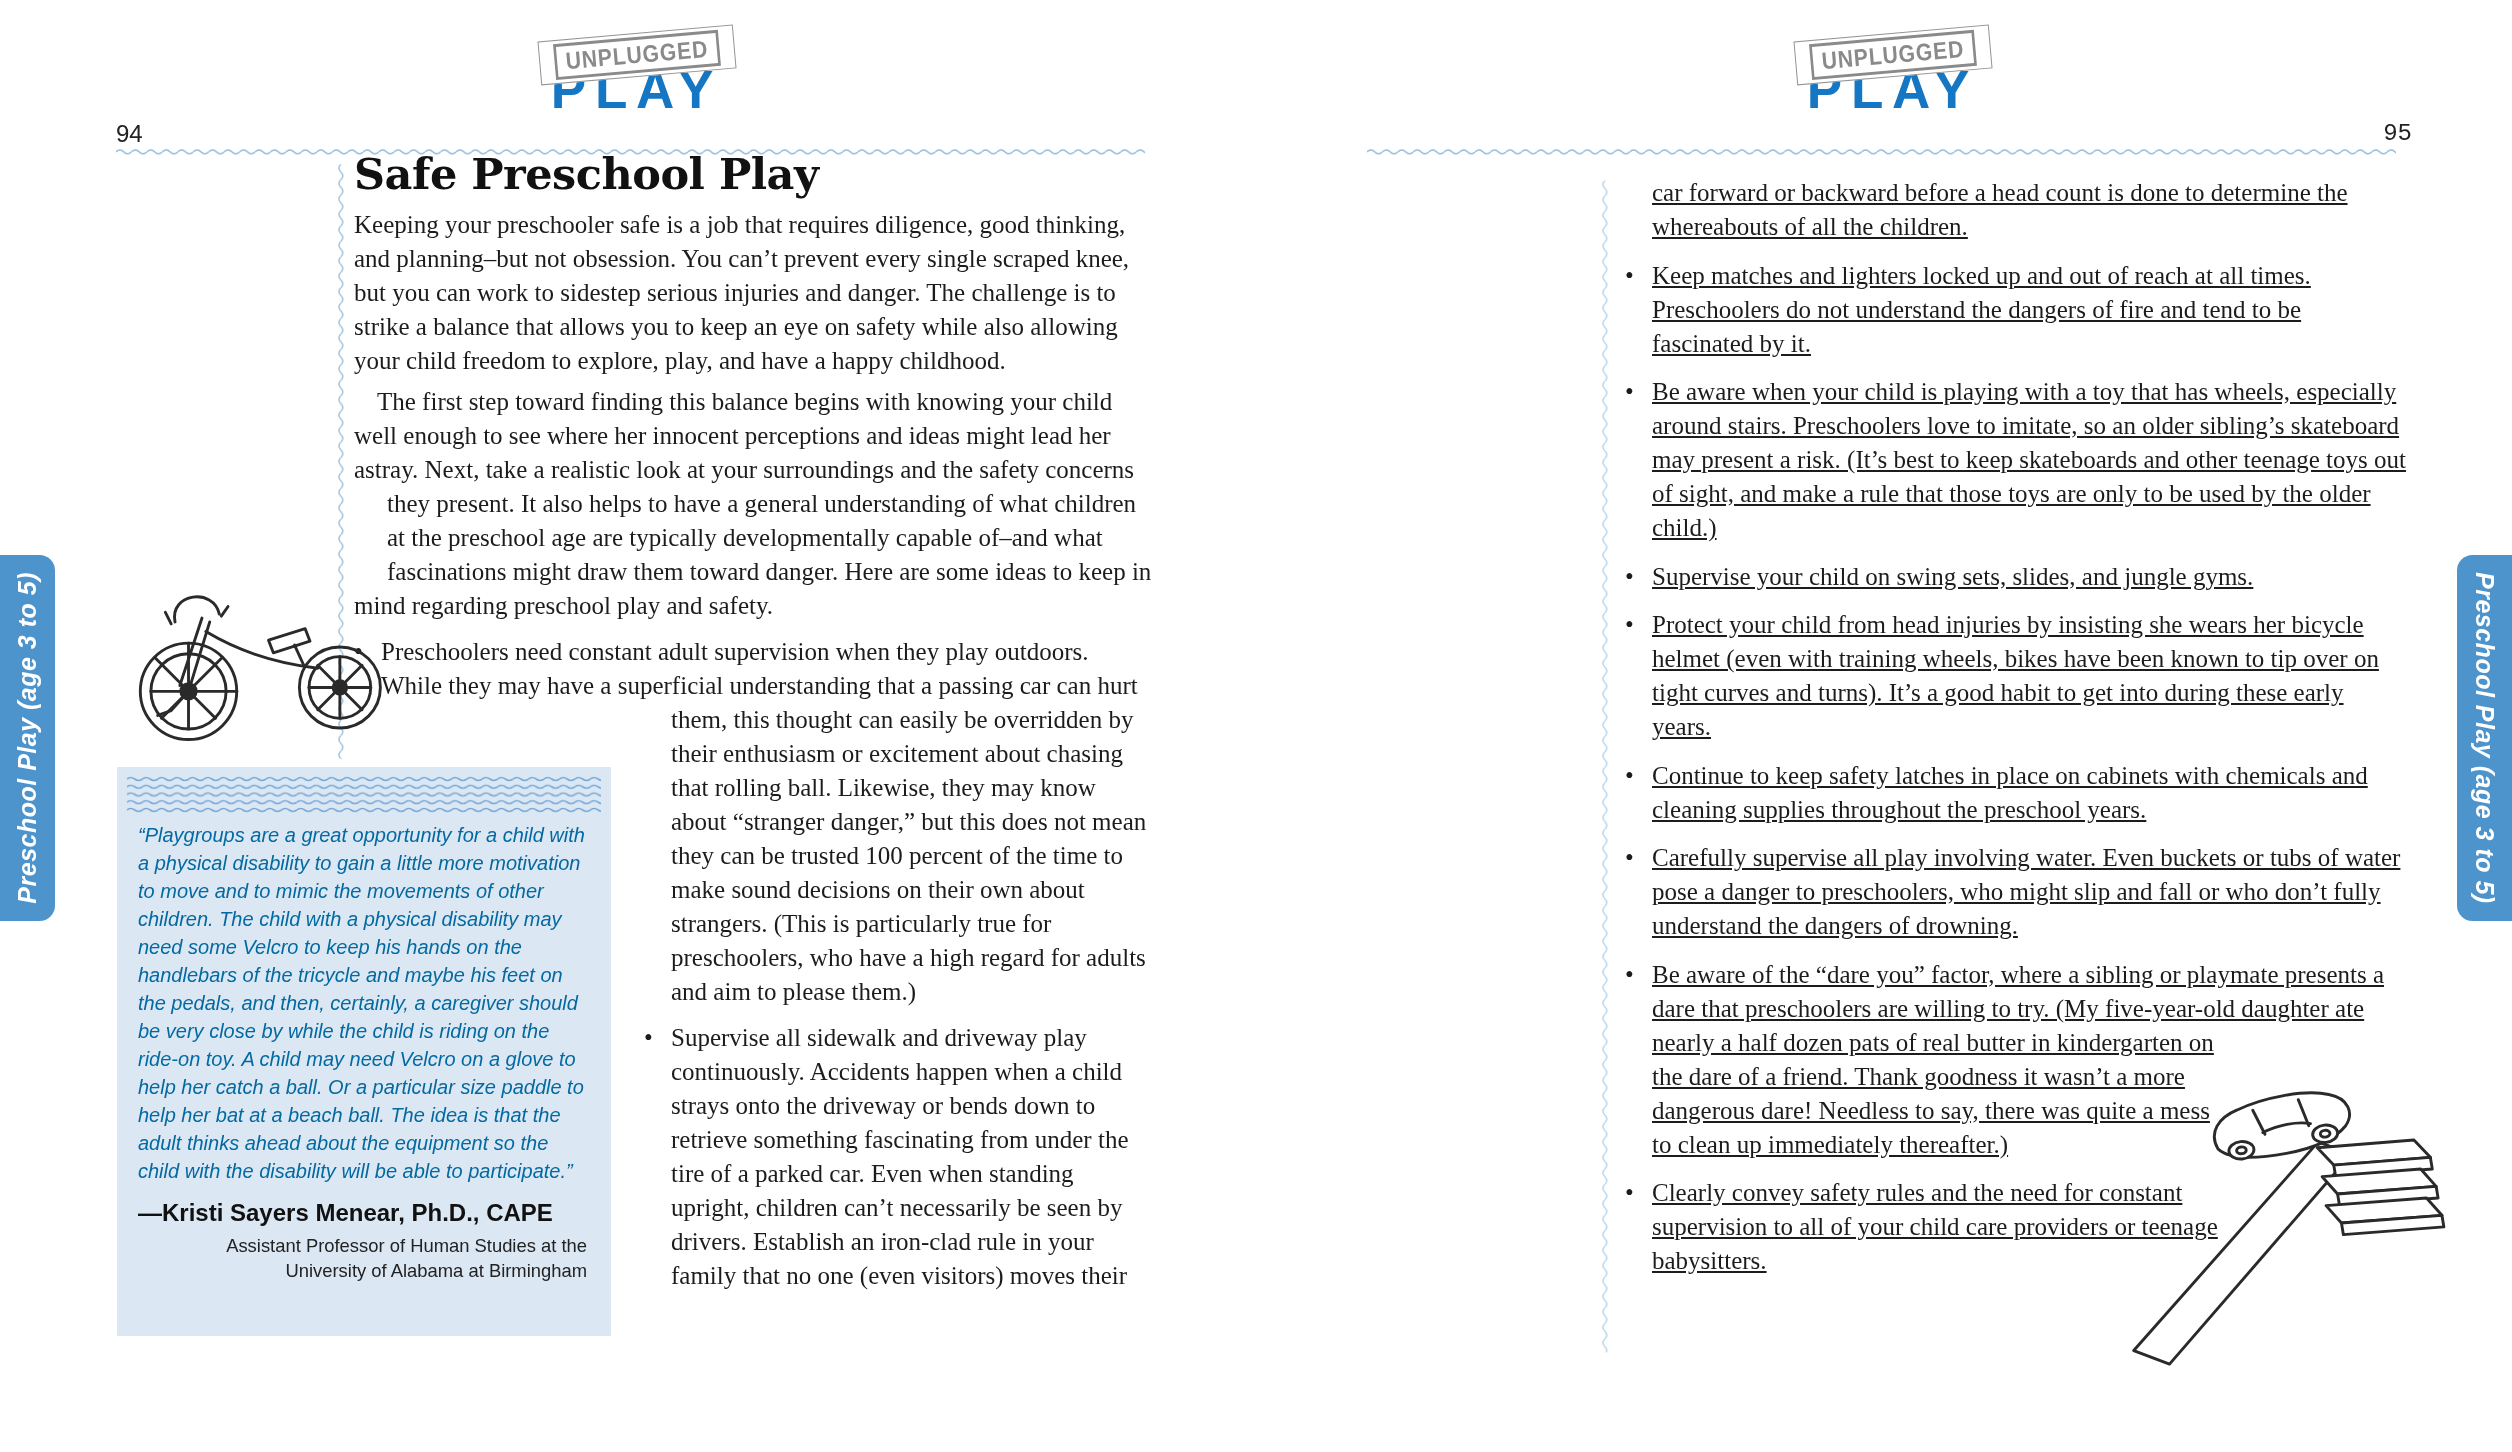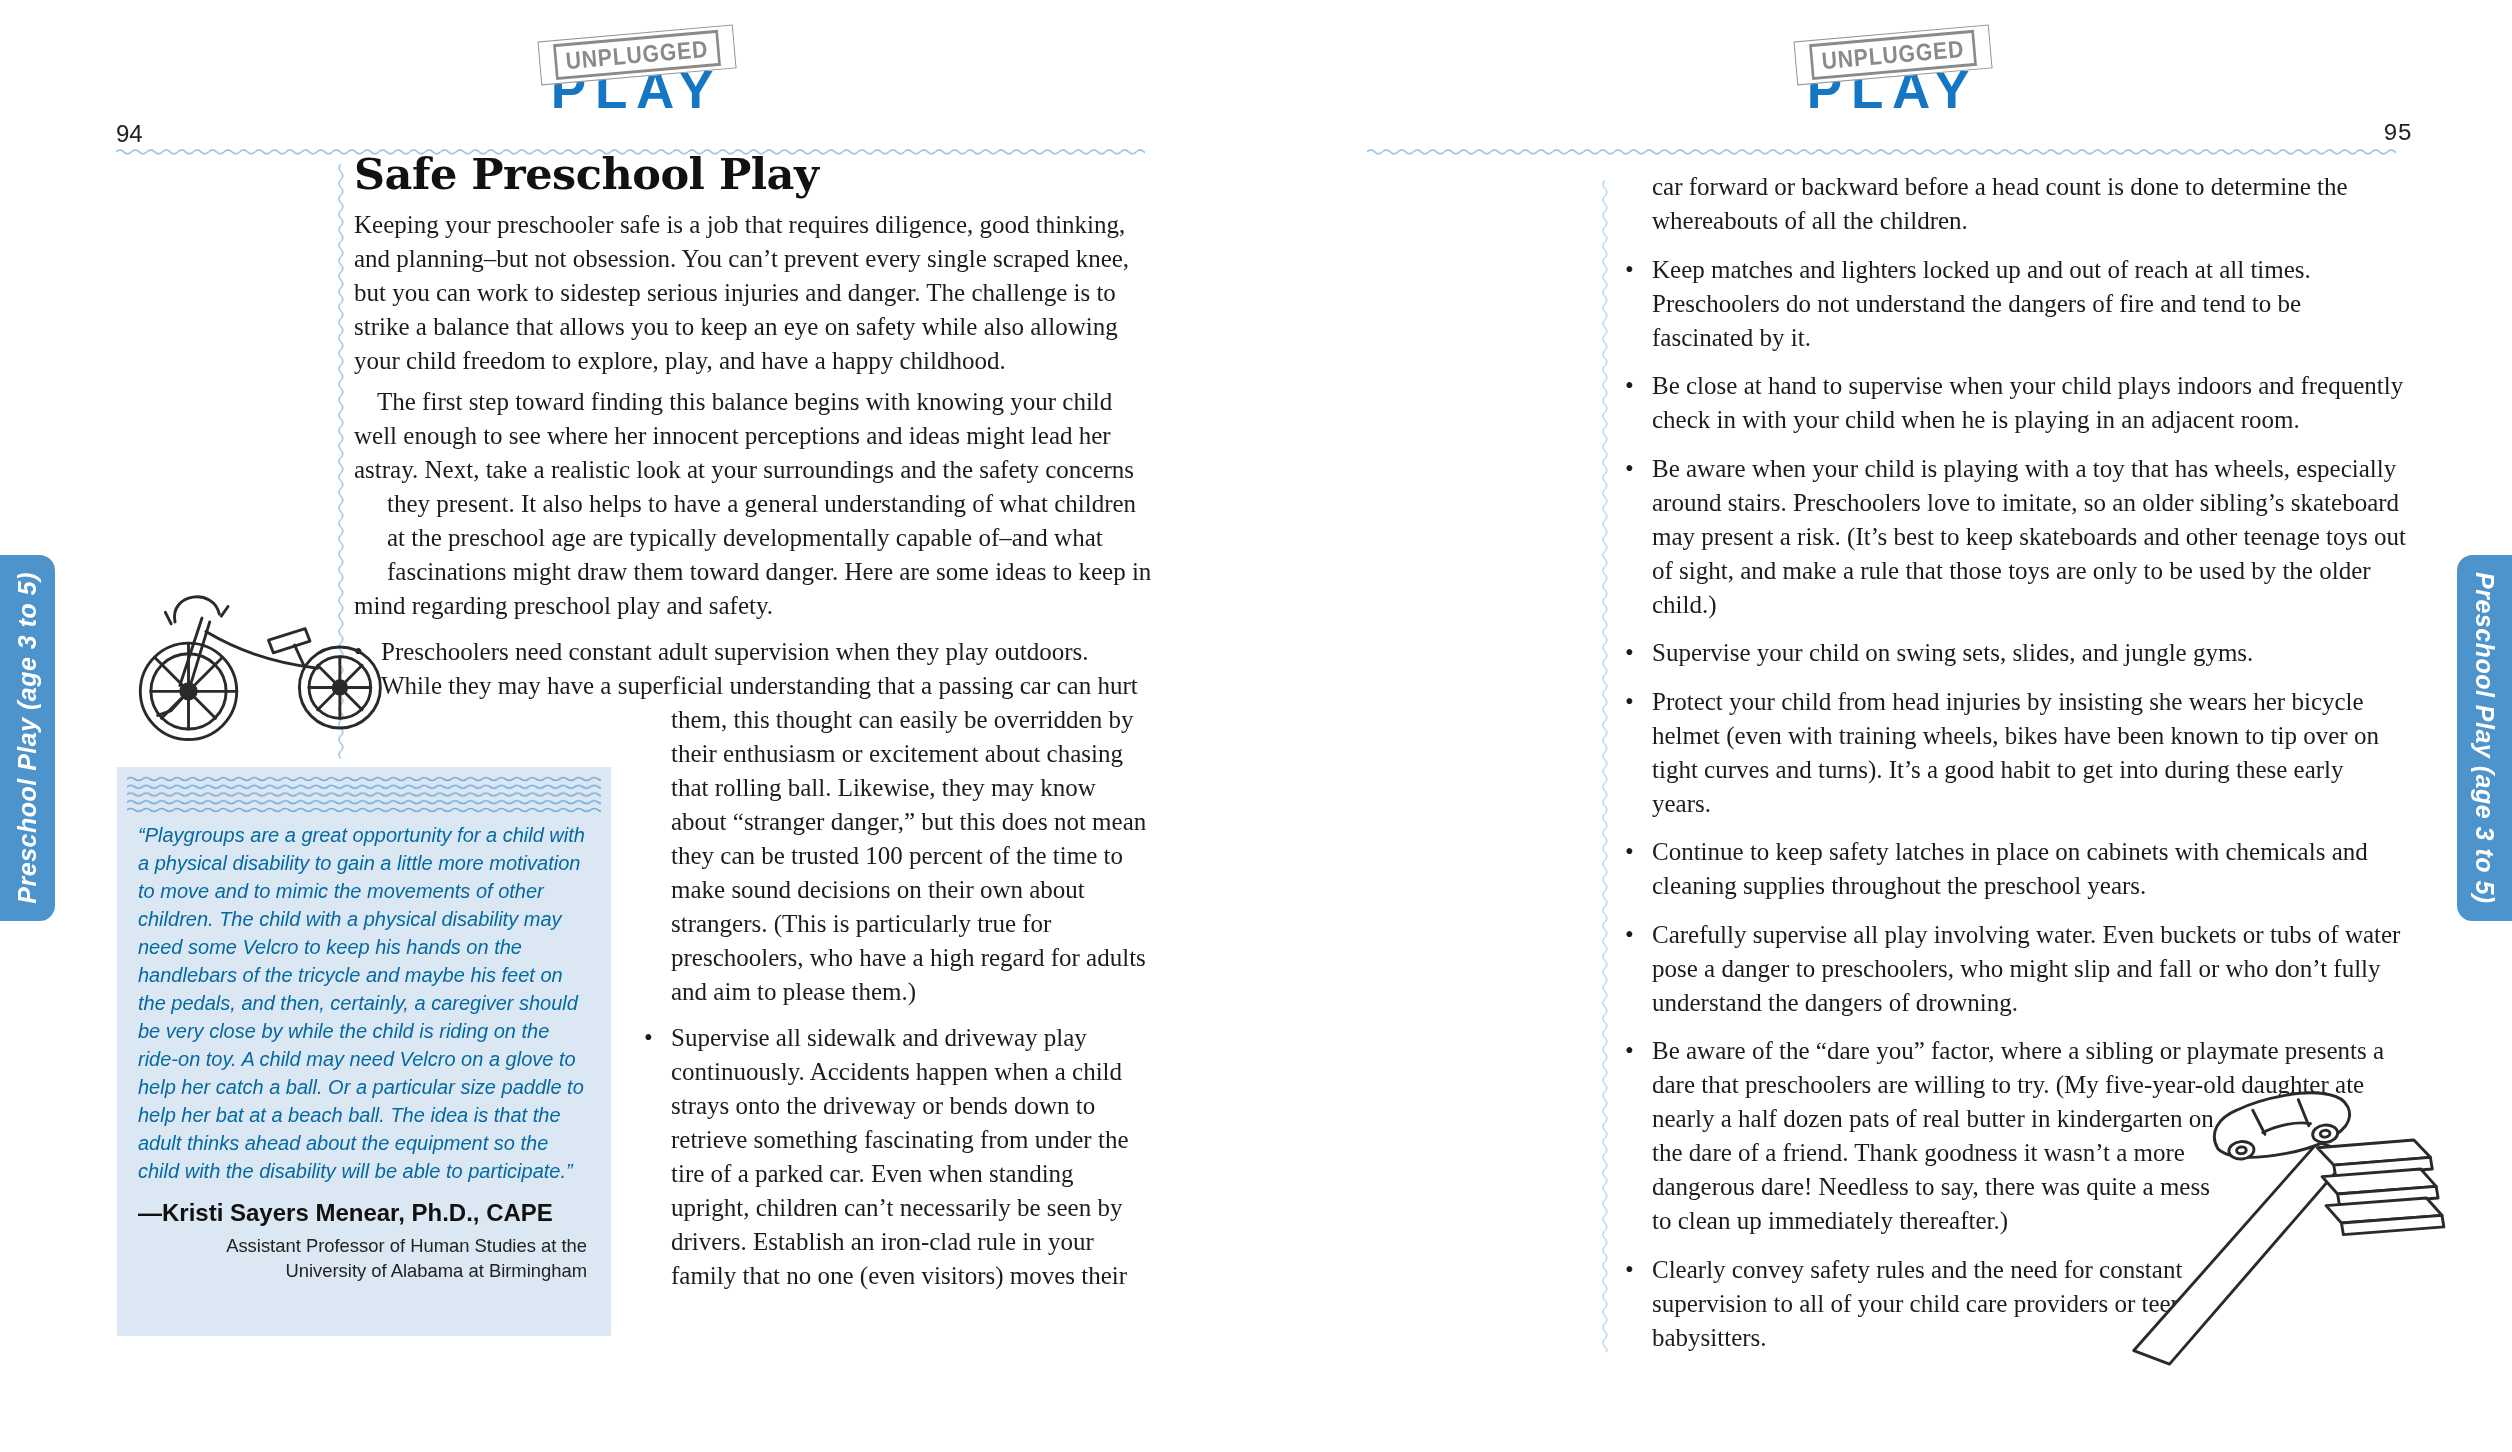--- a/index.html
+++ b/index.html
@@ -20,21 +20,21 @@
          letter-spacing:8.7px;color:#1577c4;line-height:1;position:relative;z-index:1;}
   .hrule{position:absolute;top:147px;height:9.7px;}
   .hrule-left{left:116px;}
   .hrule-right{left:1367px;}
   .vrule{position:absolute;width:8.7px;}
   .vrule-left{left:336px;top:164px;}
   .vrule-right{left:1600px;top:180px;}
   
   .column{position:absolute;font-size:25px;line-height:34px;}
   .col-left{left:354px;top:148px;width:798px;}
-  .col-right{left:1625px;top:170px;width:783px;}
+  .col-right{left:1625px;top:176px;width:783px;text-decoration:underline;}
   .title{font-family:"DejaVu Serif",serif;font-weight:bold;font-size:43px;line-height:52px;
          letter-spacing:-0.5px;margin:0 0 7.7px 0;color:#111;}
   p{margin:0;}
   .para2{margin-top:7.7px;text-indent:23px;}
   .bullet{margin-top:11.6px;padding-left:27px;text-indent:-27px;}
   .col-right .bullet{margin-top:14.5px;}
   .marker{display:inline-block;width:27px;text-indent:0;}
   .continuation{padding-left:27px;}
   .spacer-trike{float:left;width:33px;height:102px;}
   .spacer-sidebar{float:left;width:290px;height:568px;}
@@ -188,21 +188,20 @@
           <pattern id="vr2" width="9" height="16" patternUnits="userSpaceOnUse">
         <path d="M5 0 Q1 4 5 8 T5 16" stroke="#b9d4ea" stroke-width="1.5" fill="none"></path>
       </pattern>
         </defs>
       <rect width="9" height="1214" fill="url(#vr2)"></rect>
     </svg>
 
     <div class="column col-right">
       <p class="continuation">car forward or backward before a head count is done to determine the whereabouts of all the children.</p>
       <p class="bullet"><span class="marker">•</span><span>Keep matches and lighters locked up and out of reach at all times. Preschoolers do not understand the dangers of fire and tend to be fascinated by it.</span></p>
-      <p class="bullet"><span class="marker">•</span><span>Be close at hand to supervise when your child plays indoors and frequently check in with your child when he is playing in an adjacent room.</span></p>
       <p class="bullet"><span class="marker">•</span><span>Be aware when your child is playing with a toy that has wheels, especially around stairs. Preschoolers love to imitate, so an older sibling’s skateboard may present a risk. (It’s best to keep skateboards and other teenage toys out of sight, and make a rule that those toys are only to be used by the older child.)</span></p>
       <p class="bullet"><span class="marker">•</span><span>Supervise your child on swing sets, slides, and jungle gyms.</span></p>
       <p class="bullet"><span class="marker">•</span><span>Protect your child from head injuries by insisting she wears her bicycle helmet (even with training wheels, bikes have been known to tip over on tight curves and turns). It’s a good habit to get into during these early years.</span></p>
       <p class="bullet"><span class="marker">•</span><span>Continue to keep safety latches in place on cabinets with chemicals and cleaning supplies throughout the preschool years.</span></p>
       <p class="bullet"><span class="marker">•</span><span>Carefully supervise all play involving water. Even buckets or tubs of water pose a danger to preschoolers, who might slip and fall or who don’t fully understand the dangers of drowning.</span></p>
       <p class="bullet"><span class="marker">•</span><span>Be aware of the “dare you” factor, where a sibling or playmate presents a dare that preschoolers are willing to try. (My five-year-old daughter ate </span><span class="spacer-car"></span><span>nearly a half dozen pats of real butter in kindergarten on the dare of a friend. Thank goodness it wasn’t a more dangerous dare! Needless to say, there was quite a mess to clean up immediately thereafter.)</span></p>
       <p class="bullet"><span class="marker">•</span><span>Clearly convey safety rules and the need for constant supervision to all of your child care providers or teenage babysitters.</span></p>
     </div>
 
     <svg class="carramp" width="329" height="285" viewBox="0 0 340 295">

